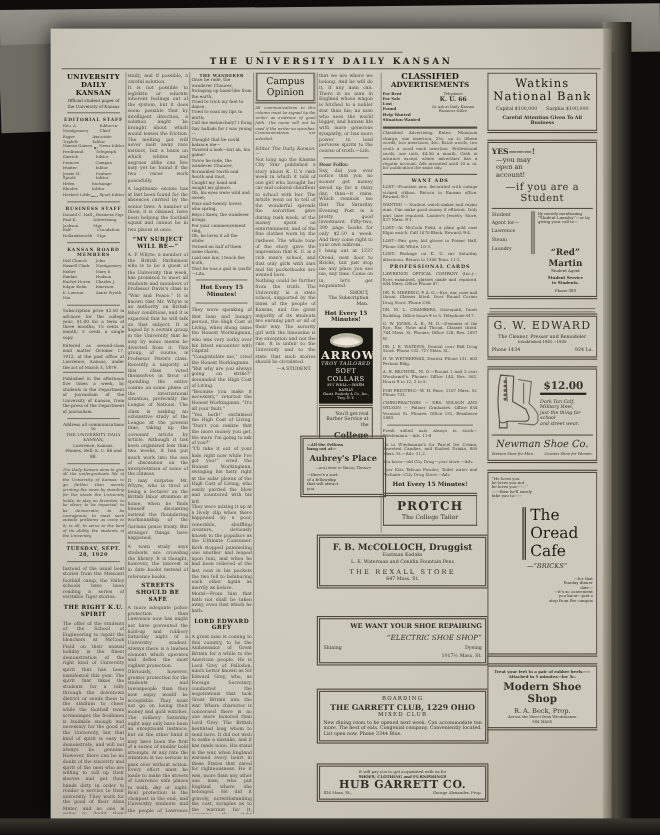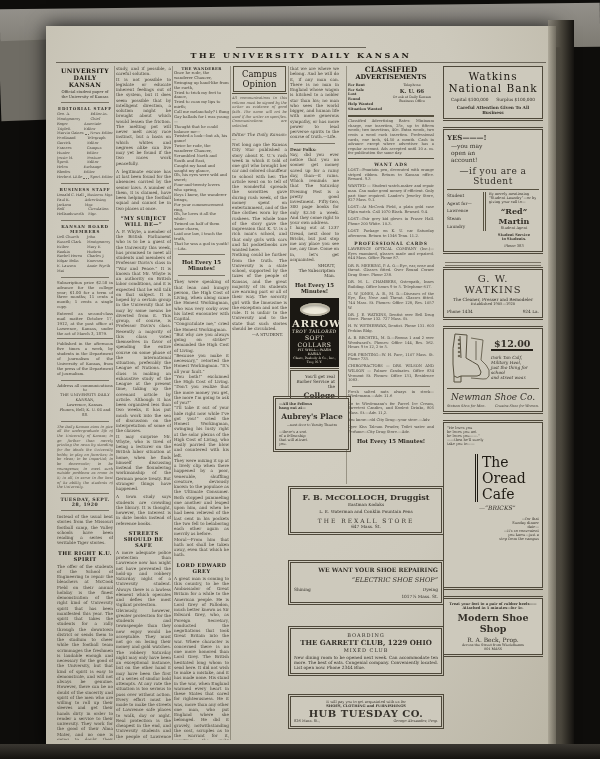--- a/index.html
+++ b/index.html
@@ -313,20 +313,24 @@
         <div class="li">CHIROPRACTORS — DRS. WILSON AND WILSON — Palmer Graduates. Office 834 Vermont St. Phones: Office 131, Residence 1083.</div>
       </div>
     <div class="rule"></div>
     <div>
         <div class="li">Fresh salted nuts always in stock—Wiedemann.—Adv. 11-6</div>
         <div class="li">Go to Wiedemann's for Parcel Ice Cream, Sweetest Candies, and Koolest Drinks, 805 Mass. St.—Adv. 11,2.</div>
         <div class="li">You know—old City Drug—your store.—Adv.</div>
         <div class="li">Dyer Kiss Talcum Powder, Toilet water and Perfume—City Drug Store.—Adv.</div>
       </div>
     <div class="teaser">Hot Every 15 Minutes!</div>
+    <div class="protch">
+      <div style="font-size:11px;font-weight:bold;letter-spacing:1px">PROTCH</div>
+      <div style="font-size:5.5px;margin-top:1px">The College Tailor</div>
+    </div>
   </div>
 
   <div class="adbox" style="position:absolute;left:229px;top:372px;width:66px;margin:0">
     <div class="tiny" style="font-weight:bold;white-space:pre-line">—All the Fellows
 hang out at—</div>
     <div style="font-size:7.5px;font-weight:bold;text-align:center;margin:2px 0">Aubrey's  Place</div>
     <div style="font-size:3.3px;text-align:center">—next door to Varsity Theatre</div>
     <div class="tiny" style="white-space:pre-line;margin-top:3px">—there's a sort
 of a fellowship
 that will attract
@@ -354,21 +358,21 @@
   <div class="wide-ad adbox" style="top:602px;text-align:center;margin:0">
     <div style="font-size:5px;letter-spacing:1px">BOARDING</div>
     <div style="font-size:7px;font-weight:bold">THE GARRETT CLUB, 1229 OHIO</div>
     <div style="font-size:5px;letter-spacing:1px">MIXED CLUB</div>
     <div class="small" style="text-align:justify;margin-top:2px">New dining room to be opened next week. Can accommodate ten more. The best of eats. Congenial company. Conveniently located. List open now. Phone 2344 Blue.</div>
   </div>
 
   <div class="wide-ad adbox" style="top:670px;text-align:center;margin:0">
     <div class="tiny">It will pay you to get acquainted with us for</div>
     <div class="tiny" style="font-weight:bold">SHOES,  CLOTHING  and  FURNISHINGS</div>
-    <div style="font-size:10px;font-weight:bold;letter-spacing:.5px">HUB TUESDAY CO.</div>
+    <div style="font-size:10px;font-weight:bold;letter-spacing:.5px">HUB GARRETT CO.</div>
     <div class="flexrow tiny">
       <span>826 Mass. St.,</span>
       <span>George Alexander, Prop.</span>
     </div>
   </div>
 
   <div class="col" style="left:397px;width:100px;height:674px">
     <div class="adbox">
       <div class="ad-title-lg">Watkins National Bank</div>
       <div class="flexrow small" style="padding:3px 4px 1px">
@@ -385,33 +389,33 @@
 account!</div>
       <div style="font-size:9px;text-align:center;margin:3px 0;letter-spacing:.5px">—if you are a Student</div>
       <div class="flexrow" style="border-top:1px solid #56503f;padding-top:2px">
         <div class="small" style="white-space:pre-line;width:34px;border-right:3px double #56503f;padding-right:2px;line-height:1.8">Student
 Agent for—
 Lawrence
 Steam
 Laundry</div>
         <div style="flex:1;padding-left:3px;text-align:center">
           <div class="tiny" style="text-align:left">By merely mentioning “Student Laundry”—or by giving your call to—</div>
-          <div style="font-size:8px;font-weight:bold;margin-top:2px">“Red” Martin</div>
+          <div style="font-size:8px;font-weight:bold;margin-top:20px">“Red” Martin</div>
           <div class="tiny">Student Agent</div>
           <div class="tiny" style="white-space:pre-line;font-weight:bold;margin-top:3px">Student Service
 to Students.</div>
           <div class="tiny" style="margin-top:3px">Phone 383</div>
         </div>
       </div>
     </div>
 
     <div class="rule2"></div>
 
     <div class="adbox" style="text-align:center">
-      <div style="font-size:10px;letter-spacing:1px">G. W. WATKINS</div>
+      <div style="font-size:10px;letter-spacing:1px">G. W. EDWARD</div>
       <div class="small" style="margin-top:2px">The Cleaner, Presser and Remodeler</div>
       <div class="tiny">Established 1905—1920</div>
       <div class="flexrow small" style="margin-top:3px">
         <span>Phone 1434</span>
         <span>924 La.</span>
       </div>
     </div>
 
     <div class="adbox">
       <div class="flexrow">

